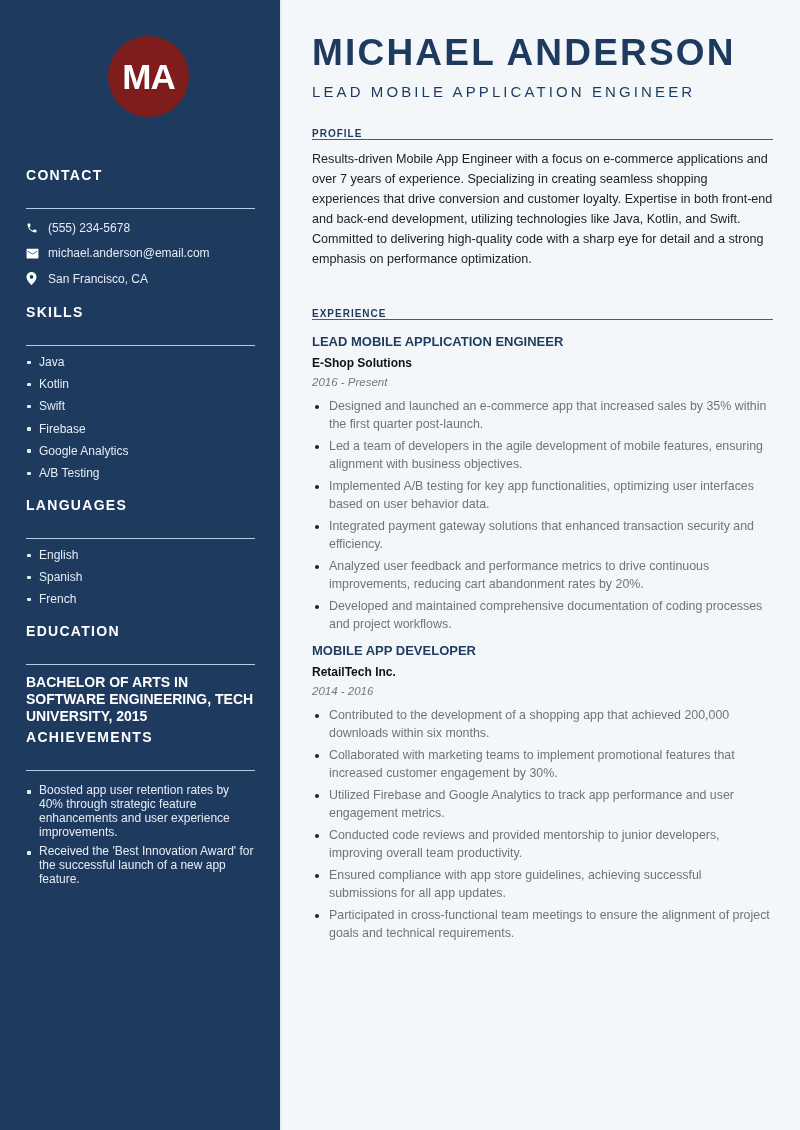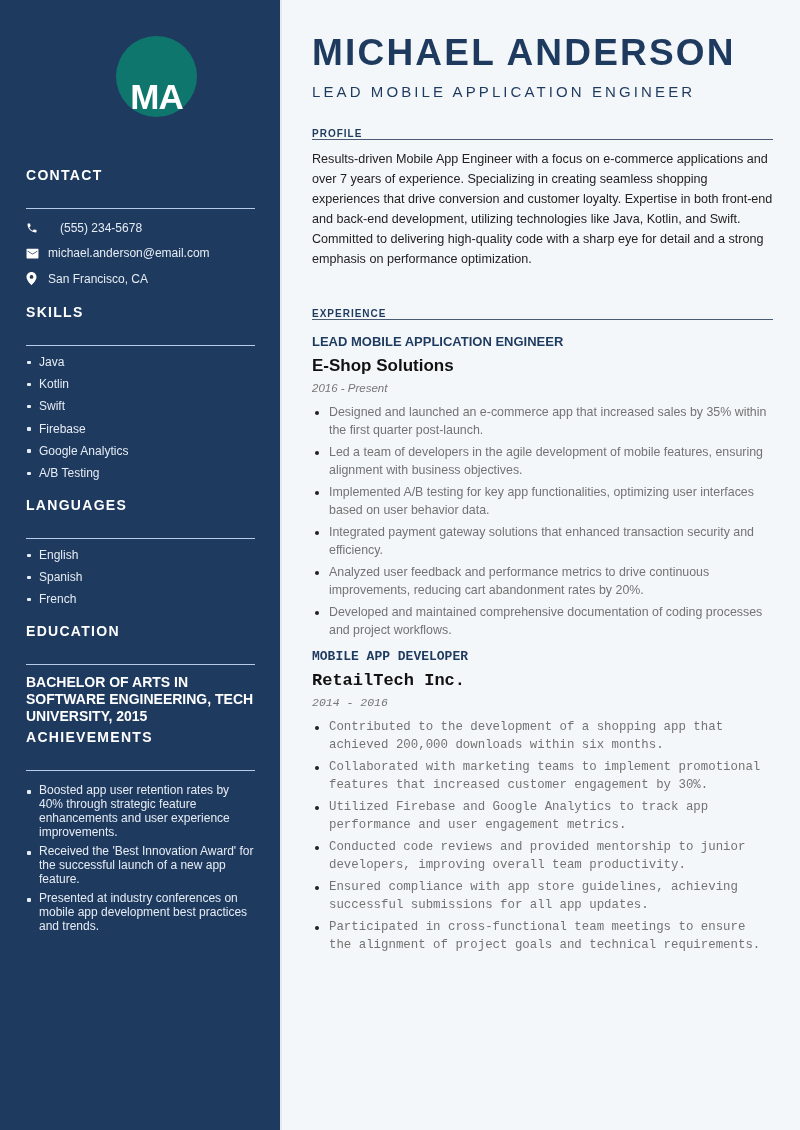--- a/index.html
+++ b/index.html
@@ -1,39 +1,39 @@
 <!DOCTYPE html>
 <html><head>
 <meta charset="utf-8">
 <style>
   * { box-sizing: border-box; margin: 0; padding: 0; }
   html, body { width: 800px; height: 1130px; overflow: hidden; }
   body { font-family: "Liberation Sans", "DejaVu Sans", sans-serif; background: #f4f7f9; position: relative; }
   .sidebar { position: absolute; left: 0; top: 0; width: 280px; height: 1130px; background: #1e3a5f; color: #ffffff; padding: 0 26px; }
-  .avatar { position: absolute; left: 116px; top: 36px; width: 81px; height: 81px; border-radius: 50%; background: #0f766e; display: flex; align-items: flex-end; justify-content: center; }
+  .avatar { position: absolute; left: 108px; top: 36px; width: 81px; height: 81px; border-radius: 50%; background: #7f1d1d; display: flex; align-items: center; justify-content: center; }
   .avatar span { color: #fff; font-weight: 700; font-size: 35px; letter-spacing: -1px; }
   .side-sec { position: absolute; left: 26px; width: 229px; }
   .side-h { font-size: 14px; font-weight: 700; letter-spacing: 1.3px; color: #fff; padding-bottom: 25px; border-bottom: 1.5px solid #b8cbe6; }
   .contact-row { display: flex; align-items: center; height: 25.5px; font-size: 12px; color: #e6ecf4; }
   .contact-row .ic { width: 22px; display: inline-flex; align-items: center; }
-  .contact-first { margin-top: 6px; gap: 12px; }
+  .contact-first { margin-top: 6px; }
   .side-list { list-style: none; margin-top: 5px; }
   .side-list li { position: relative; padding-left: 13px; font-size: 12px; color: #e6ecf4; line-height: 22.2px; }
   .side-list li::before { content: ""; position: absolute; left: 1px; top: 9.5px; width: 3.5px; height: 3.5px; background: #e6ecf4; border-radius: 1px; }
   .ach-list li { line-height: 14px; margin-bottom: 5px; }
   .ach-list li::before { top: 7px; }
   .edu-text { margin-top: 9px; font-size: 14px; font-weight: 700; line-height: 17px; color: #fff; }
   .main { position: absolute; left: 280px; top: 0; width: 520px; height: 1130px; border-left: 2px solid #e4ebf2; }
   .name { position: absolute; left: 30px; top: 32px; font-size: 37px; font-weight: 700; color: #1e3a5f; letter-spacing: 2.2px; white-space: nowrap; }
   .title { position: absolute; left: 30px; top: 83px; font-size: 15px; color: #1e3a5f; letter-spacing: 3.1px; white-space: nowrap; }
   .msec { position: absolute; left: 30px; width: 461px; }
   .main-h { font-size: 10px; font-weight: 700; color: #1e3a5f; letter-spacing: 1px; padding-bottom: 0; border-bottom: 1.5px solid #4a5a72; }
   .profile-text { margin-top: 9px; font-size: 12.6px; line-height: 20px; color: #222; }
   .job-title { font-size: 13px; font-weight: 700; color: #1e3a5f; }
-  .company { font-size: 17px; font-weight: 700; color: #111; margin-top: 7px; }
+  .company { font-size: 12px; font-weight: 700; color: #111; margin-top: 7px; }
   .dates { font-size: 11.5px; font-style: italic; color: #777; margin-top: 6px; }
   .bullets { list-style: none; margin-top: 9px; }
   .bullets li { position: relative; padding-left: 17px; font-size: 12.4px; line-height: 18px; color: #737373; margin-bottom: 4px; }
   .bullets li::before { content: ""; position: absolute; left: 3px; top: 7.5px; width: 4px; height: 4px; background: #222; border-radius: 50%; }
 </style>
 </head>
 <body>
 
 <aside class="sidebar">
   <div class="avatar">
@@ -92,21 +92,20 @@
   <section class="side-sec" style="top:623px;">
     <h2 class="side-h">EDUCATION</h2>
     <p class="edu-text">BACHELOR OF ARTS IN SOFTWARE ENGINEERING, TECH UNIVERSITY, 2015</p>
   </section>
 
   <section class="side-sec" style="top:729px;">
     <h2 class="side-h">ACHIEVEMENTS</h2>
     <ul class="side-list ach-list" style="margin-top:12px;">
       <li>Boosted app user retention rates by 40% through strategic feature enhancements and user experience improvements.</li>
       <li>Received the 'Best Innovation Award' for the successful launch of a new app feature.</li>
-      <li>Presented at industry conferences on mobile app development best practices and trends.</li>
     </ul>
   </section>
 </aside>
 
 <main class="main">
   <h1 class="name">MICHAEL ANDERSON</h1>
   <div class="title">LEAD MOBILE APPLICATION ENGINEER</div>
 
   <section class="msec" style="top:128px;">
     <h2 class="main-h">PROFILE</h2>
@@ -123,21 +122,21 @@
       <ul class="bullets">
         <li>Designed and launched an e-commerce app that increased sales by 35% within the first quarter post-launch.</li>
         <li>Led a team of developers in the agile development of mobile features, ensuring alignment with business objectives.</li>
         <li>Implemented A/B testing for key app functionalities, optimizing user interfaces based on user behavior data.</li>
         <li>Integrated payment gateway solutions that enhanced transaction security and efficiency.</li>
         <li>Analyzed user feedback and performance metrics to drive continuous improvements, reducing cart abandonment rates by 20%.</li>
         <li>Developed and maintained comprehensive documentation of coding processes and project workflows.</li>
       </ul>
     </div>
 
-    <div style="margin-top:10px;font-family:Liberation Mono, monospace;">
+    <div style="margin-top:10px;">
       <div class="job-title">MOBILE APP DEVELOPER</div>
       <div class="company">RetailTech Inc.</div>
       <div class="dates">2014 - 2016</div>
       <ul class="bullets">
         <li>Contributed to the development of a shopping app that achieved 200,000 downloads within six months.</li>
         <li>Collaborated with marketing teams to implement promotional features that increased customer engagement by 30%.</li>
         <li>Utilized Firebase and Google Analytics to track app performance and user engagement metrics.</li>
         <li>Conducted code reviews and provided mentorship to junior developers, improving overall team productivity.</li>
         <li>Ensured compliance with app store guidelines, achieving successful submissions for all app updates.</li>
         <li>Participated in cross-functional team meetings to ensure the alignment of project goals and technical requirements.</li>

